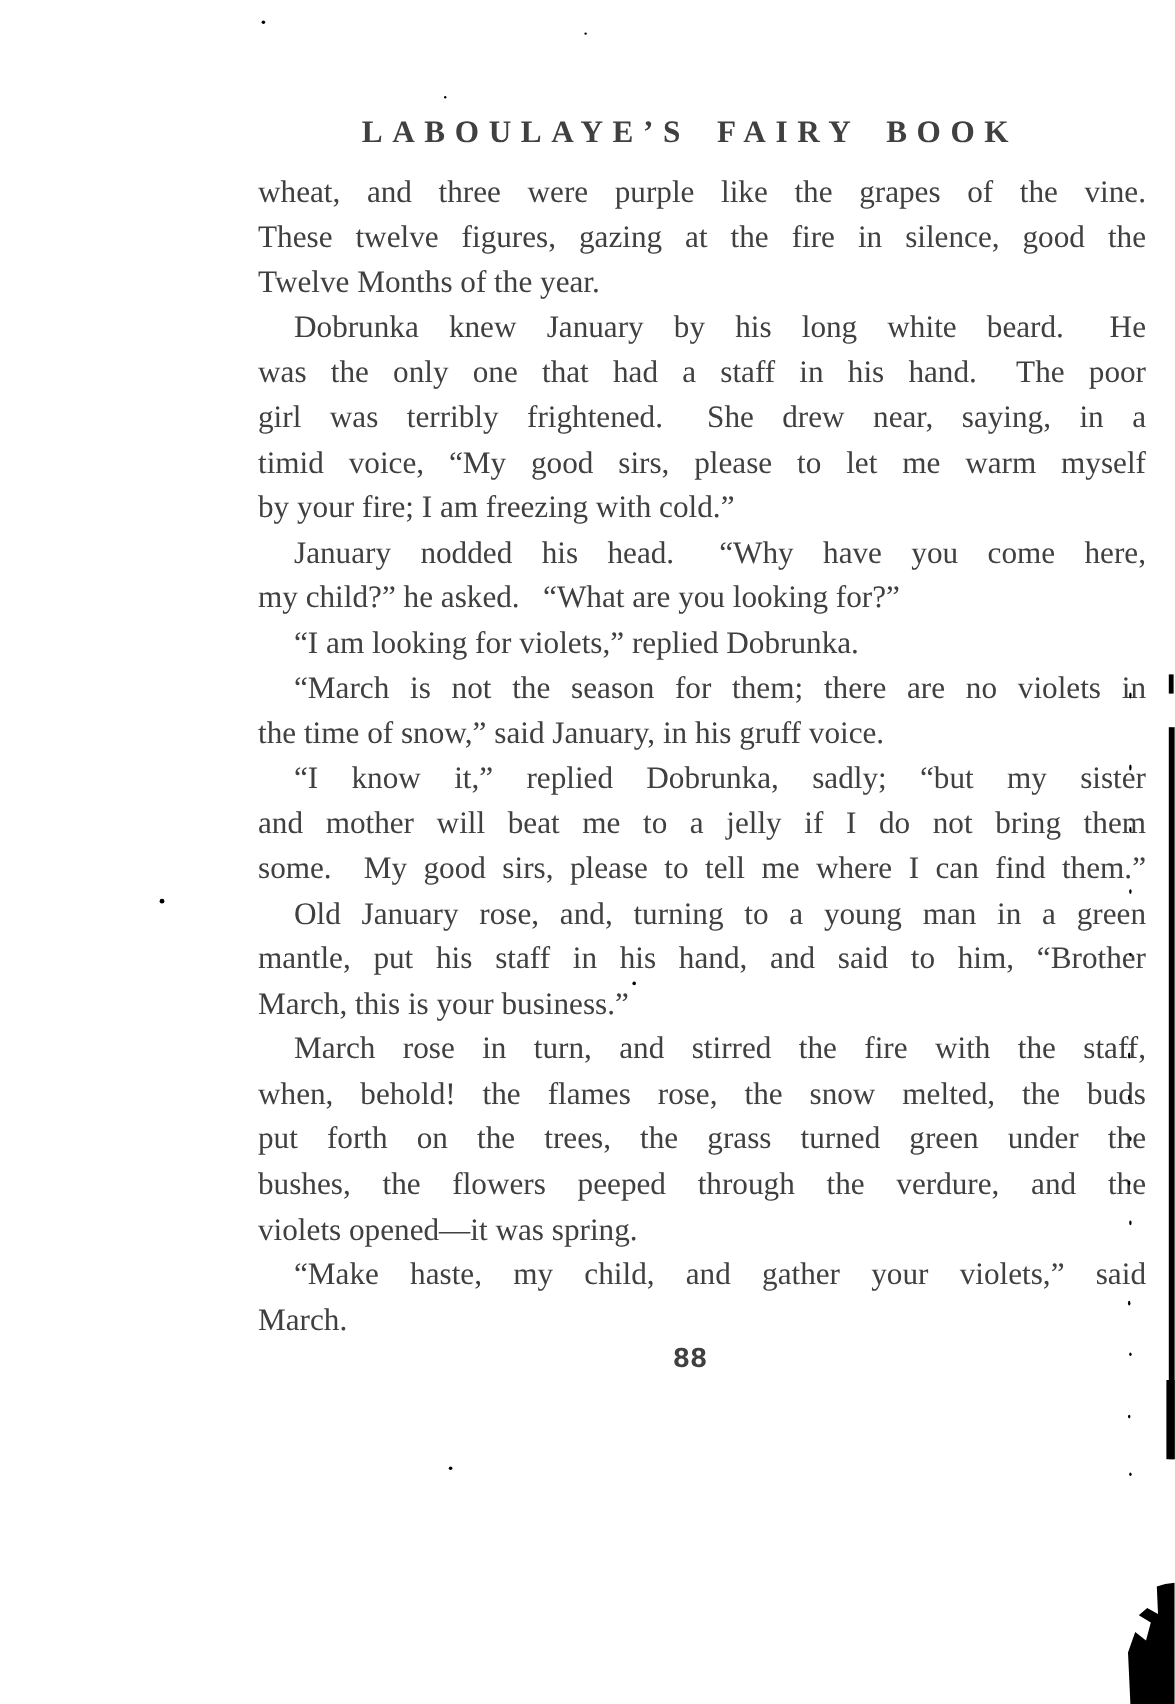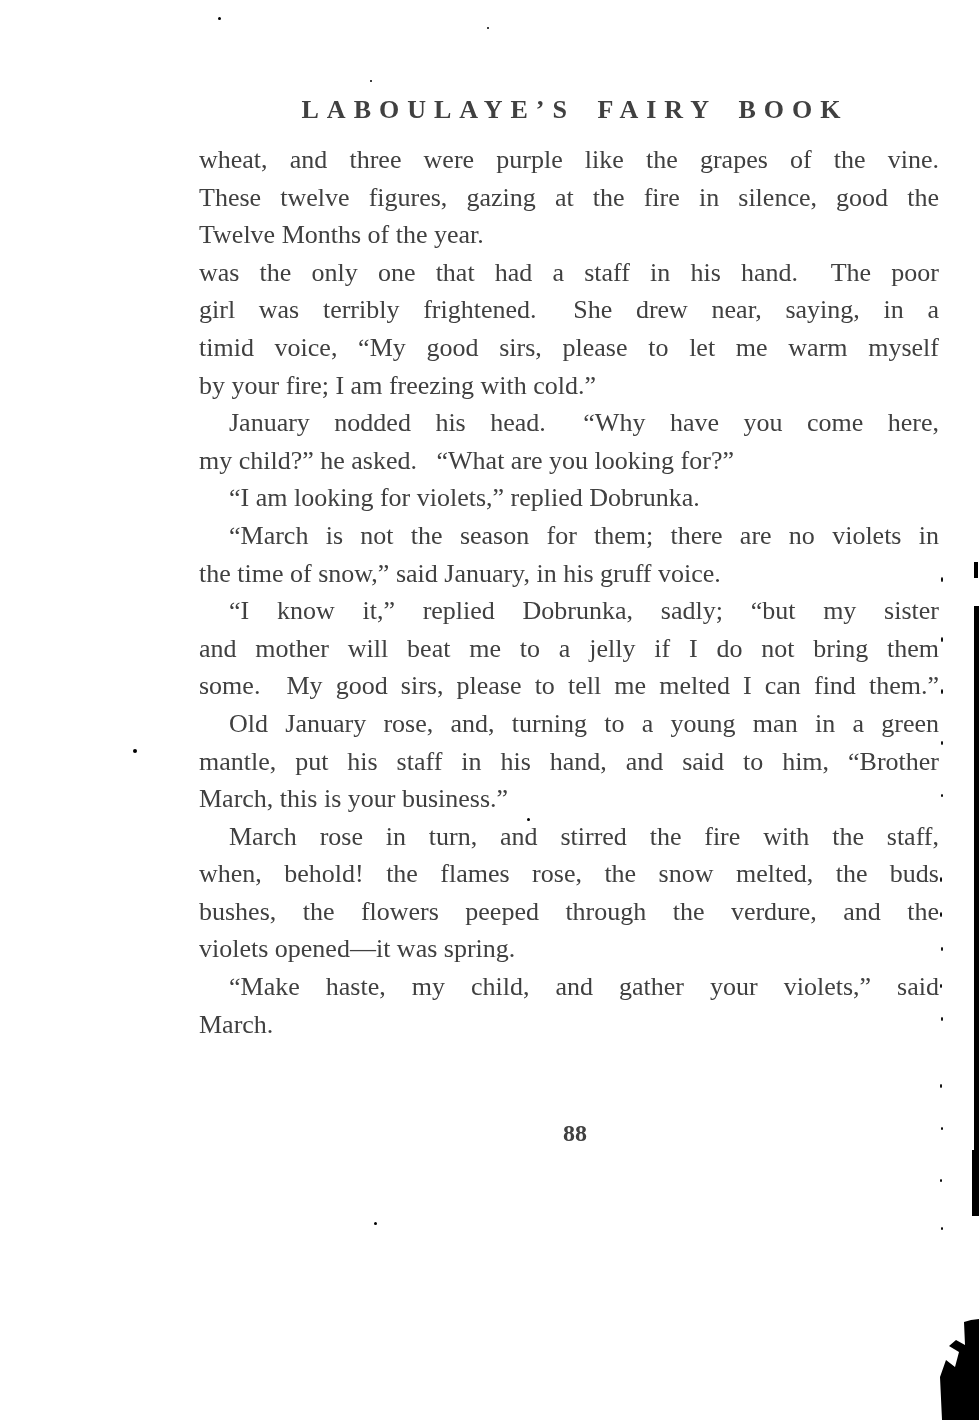--- a/index.html
+++ b/index.html
@@ -12,70 +12,72 @@
     color:#404040;
   }
   .running-head{
     position:absolute;top:95px;left:205px;width:740px;
     text-align:center;
     font-size:26px;font-weight:700;
     letter-spacing:8px;word-spacing:8px;
     white-space:nowrap;
   }
   .text-body{
-    position:absolute;top:141px;left:199px;width:740px;
+    position:absolute;top:141px;left:215px;width:740px;
   }
   .line{
     font-size:26px;
     line-height:37.6px;
     text-align:justify;
     text-align-last:justify;
   }
   .line-last{
     text-align:center;
     text-align-last:left;
   }
   .line-indent{ text-indent:30px; }
   .page-number{
     position:absolute;top:1120px;left:205px;width:740px;
     text-align:center;
-    font-size:24px;font-weight:700;
+    font-size:24px;font-weight:700;font-family:Liberation Mono, monospace;
   }
   .artifact{position:absolute;background:#000;}
   .speck{border-radius:50%;}
   .blob-svg{position:absolute;left:0;top:0;pointer-events:none;}
 </style>
 </head>
 <body>
 
 <div class="page">
 
   <div class="running-head">LABOULAYE’S FAIRY BOOK</div>
 
   <div class="text-body">
       <div class="line">wheat, and three were purple like the grapes of the vine.</div>
       <div class="line">These twelve figures, gazing at the fire in silence, good the</div>
       <div class="line line-last">Twelve Months of the year.</div>
+      <div class="line line-indent">Dobrunka knew January by his long white beard.  He</div>
       <div class="line">was the only one that had a staff in his hand.  The poor</div>
       <div class="line">girl was terribly frightened.  She drew near, saying, in a</div>
       <div class="line">timid voice, “My good sirs, please to let me warm myself</div>
       <div class="line line-last">by your fire; I am freezing with cold.”</div>
       <div class="line line-indent">January nodded his head.  “Why have you come here,</div>
       <div class="line line-last">my child?” he asked.  “What are you looking for?”</div>
       <div class="line line-last line-indent">“I am looking for violets,” replied Dobrunka.</div>
       <div class="line line-indent">“March is not the season for them; there are no violets in</div>
       <div class="line line-last">the time of snow,” said January, in his gruff voice.</div>
       <div class="line line-indent">“I know it,” replied Dobrunka, sadly; “but my sister</div>
       <div class="line">and mother will beat me to a jelly if I do not bring them</div>
-      <div class="line">some.  My good sirs, please to tell me melted I can find them.”</div>
+      <div class="line">some.  My good sirs, please to tell me where I can find them.”</div>
       <div class="line line-indent">Old January rose, and, turning to a young man in a green</div>
       <div class="line">mantle, put his staff in his hand, and said to him, “Brother</div>
       <div class="line line-last">March, this is your business.”</div>
       <div class="line line-indent">March rose in turn, and stirred the fire with the staff,</div>
       <div class="line">when, behold! the flames rose, the snow melted, the buds</div>
+      <div class="line">put forth on the trees, the grass turned green under the</div>
       <div class="line">bushes, the flowers peeped through the verdure, and the</div>
       <div class="line line-last">violets opened—it was spring.</div>
       <div class="line line-indent">“Make haste, my child, and gather your violets,” said</div>
       <div class="line line-last">March.</div>
     </div>
 
   <div class="page-number">88</div>
 
   <div class="artifact" style="left:974px;top:562px;width:4px;height:16px;"></div>
   <div class="artifact" style="left:974px;top:606px;width:5px;height:610px;"></div>

